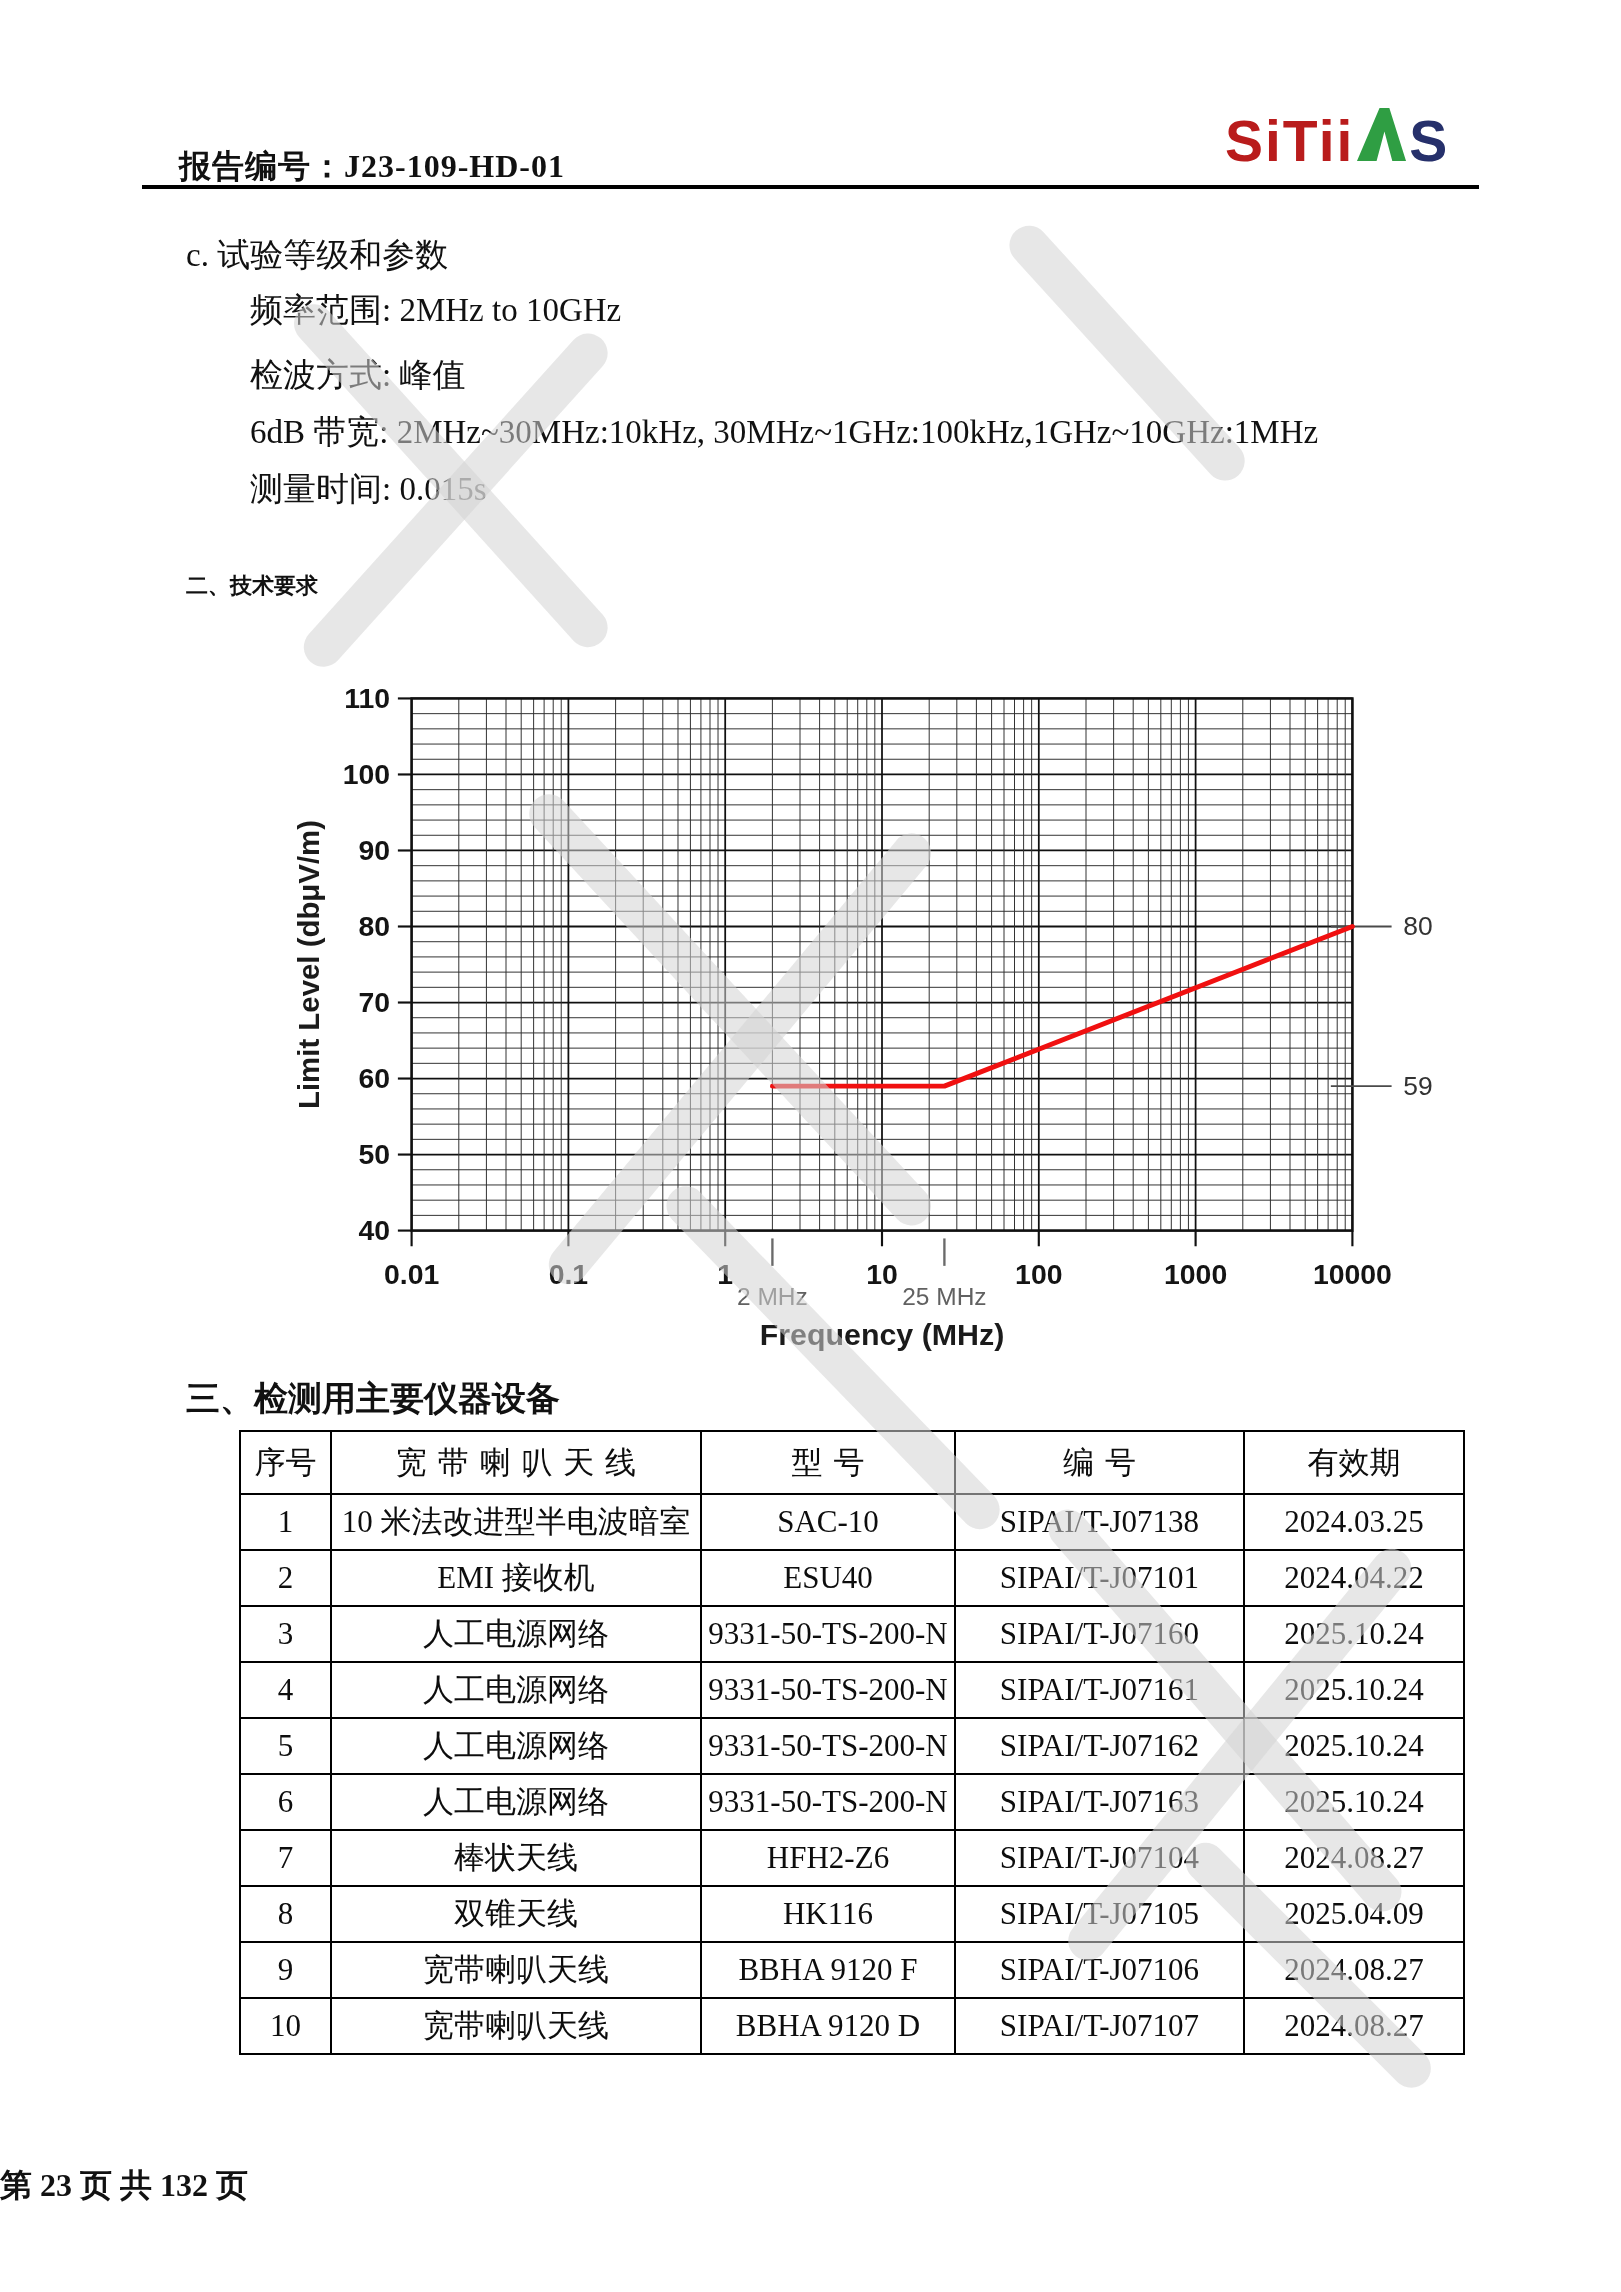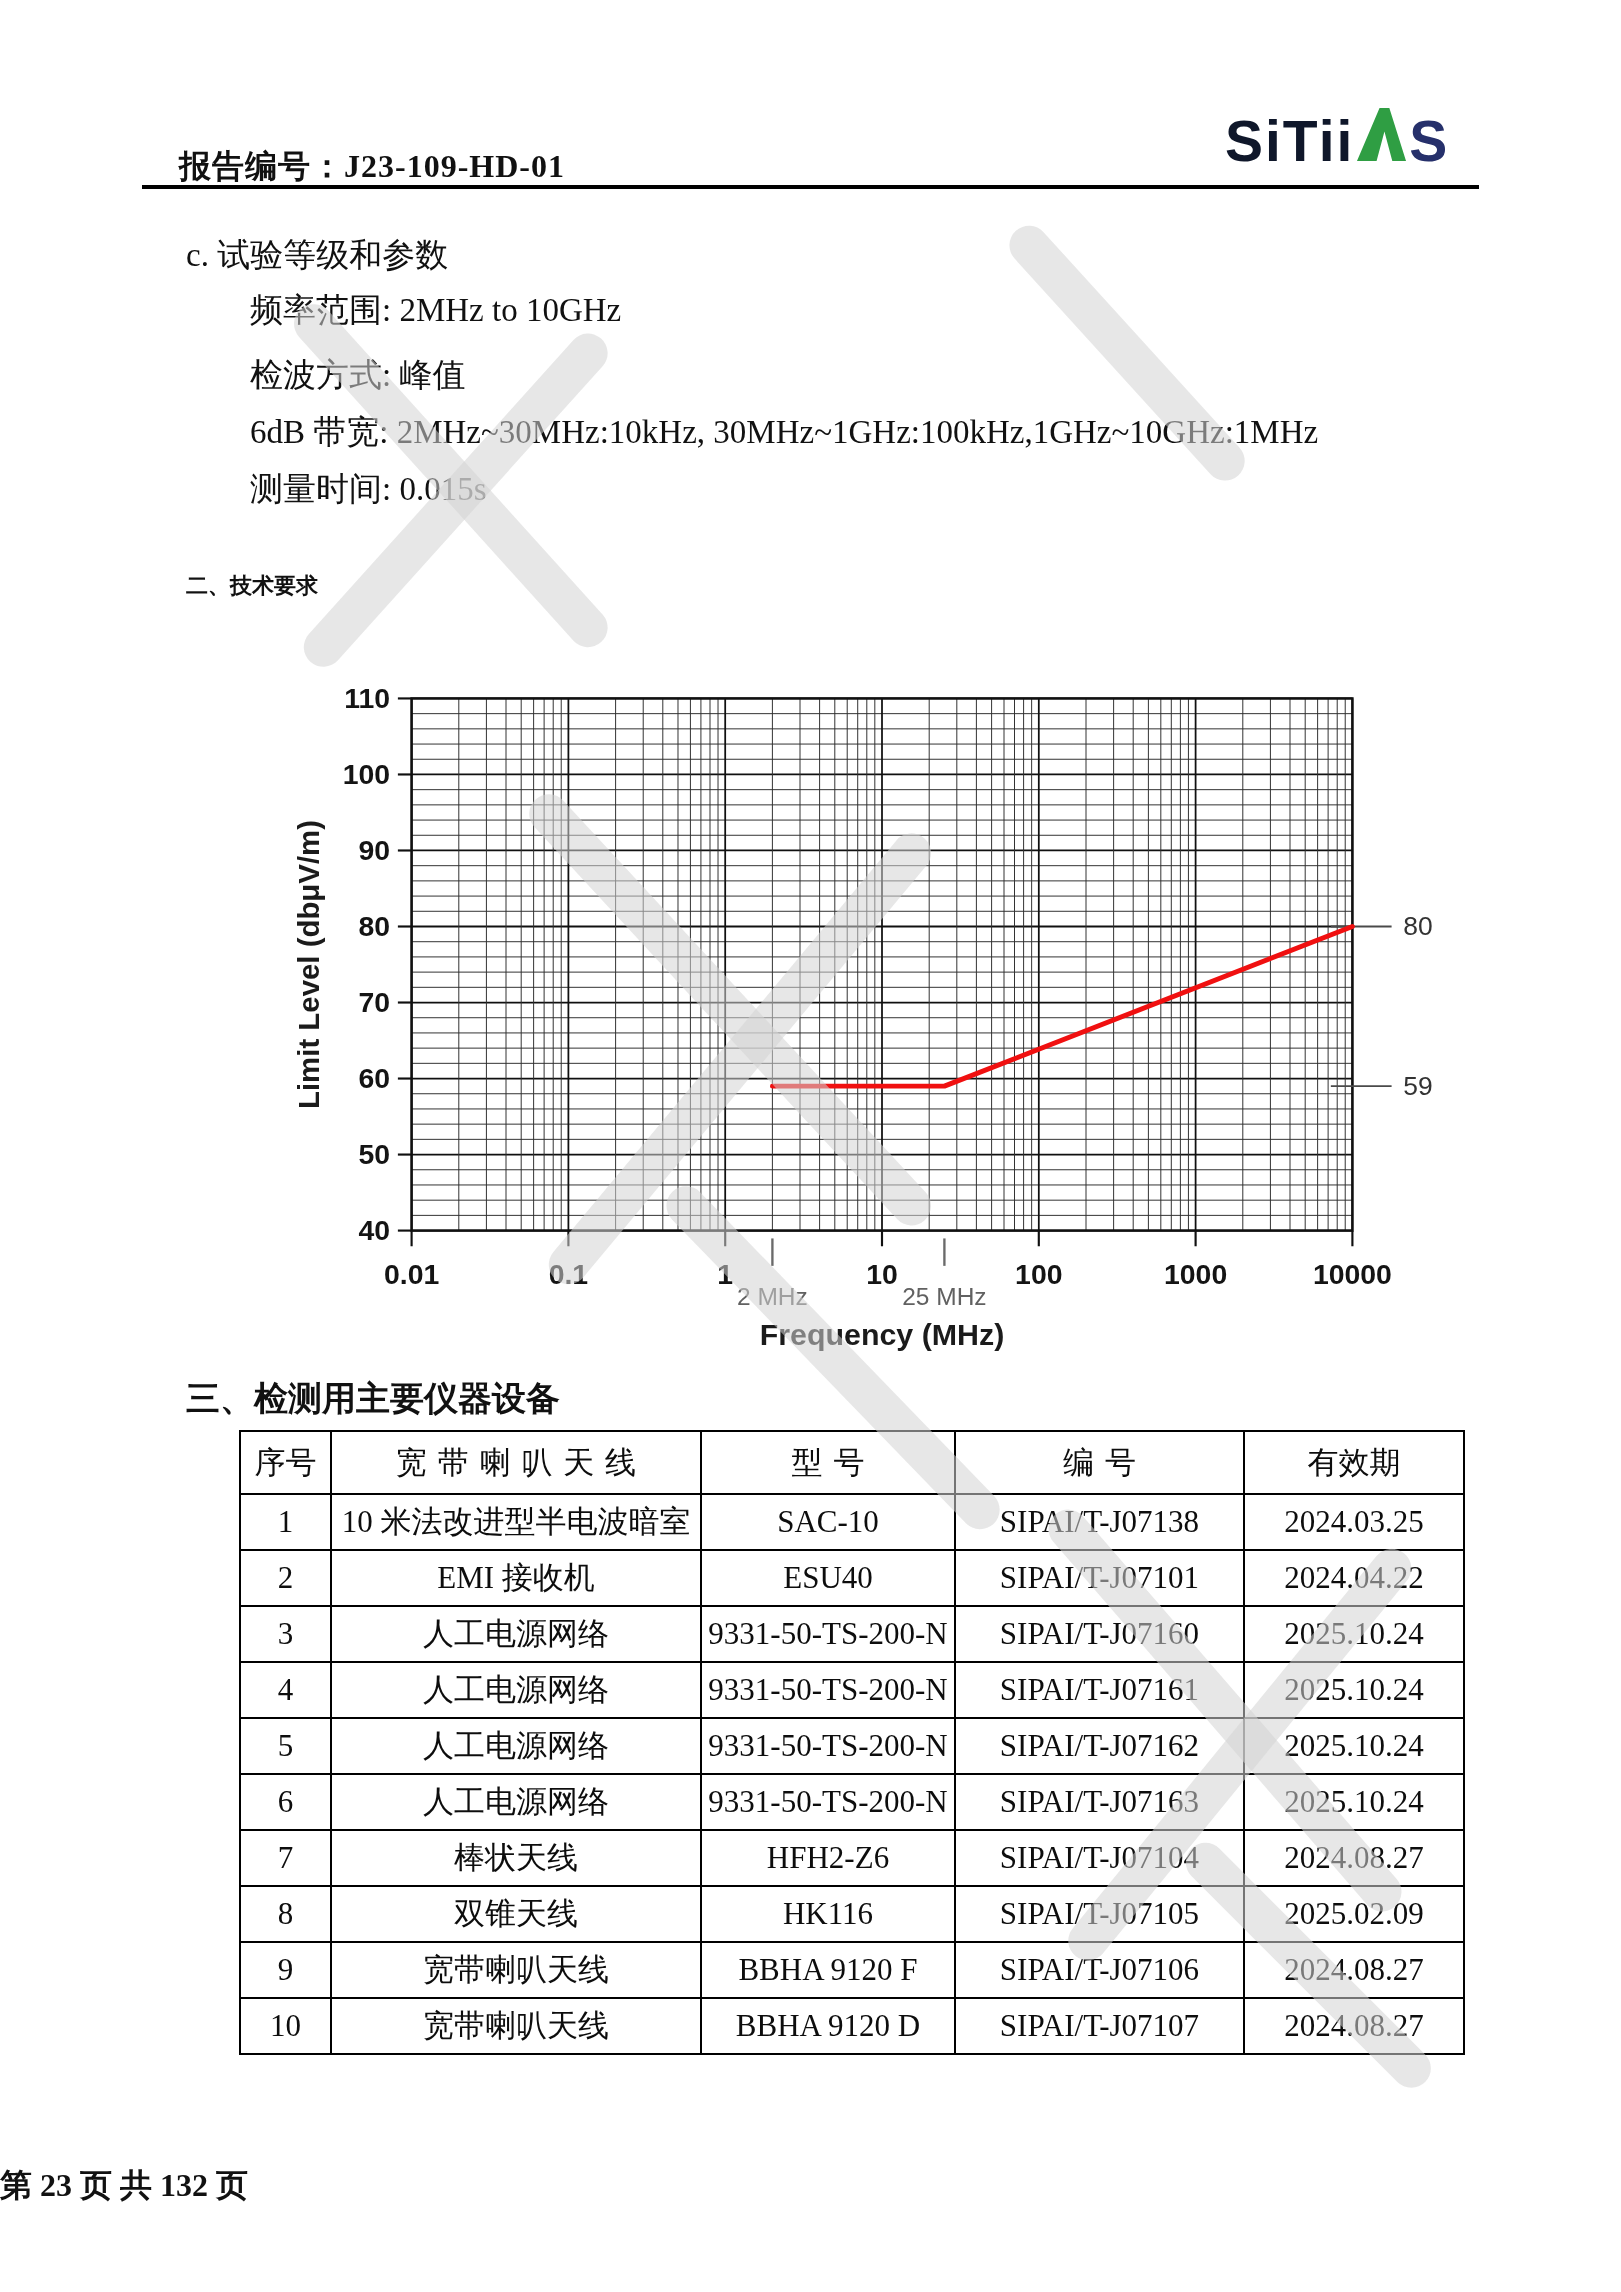--- a/index.html
+++ b/index.html
@@ -55,21 +55,21 @@
   .watermark{left:0;top:0;width:1621px;height:2293px;pointer-events:none;}
   .wm{stroke:#d4d4d4;stroke-width:40;stroke-linecap:round;opacity:.55;fill:none;}
 </style>
 </head>
 <body>
 
 <div class="page">
 
   <div class="abs report-no">报告编号：J23-109-HD-01</div>
   <div class="abs logo">
-    <span style="color:#0f172a;">SiTii</span>
+    <span style="color:#b91c1c;">SiTii</span>
     <span class="lg-a">
       <svg width="51" height="55" viewBox="0 0 52 56" aria-hidden="true">
         <path d="M1,56 L24,2 L34,2 L51,56 L37,56 L29,26 L21,56 Z" fill="#2f9e43"></path>
       </svg>
     </span>
     <span style="color:#26306b;">S</span>
   </div>
   <div class="abs header-rule"></div>
 
   <div class="abs sec-c-title">c. 试验等级和参数</div>
@@ -289,21 +289,21 @@
             <td>棒状天线</td>
             <td>HFH2-Z6</td>
             <td>SIPAI/T-J07104</td>
             <td>2024.08.27</td>
           </tr>
           <tr>
             <td>8</td>
             <td>双锥天线</td>
             <td>HK116</td>
             <td>SIPAI/T-J07105</td>
-            <td>2025.02.09</td>
+            <td>2025.04.09</td>
           </tr>
           <tr>
             <td>9</td>
             <td>宽带喇叭天线</td>
             <td>BBHA 9120 F</td>
             <td>SIPAI/T-J07106</td>
             <td>2024.08.27</td>
           </tr>
           <tr>
             <td>10</td>

